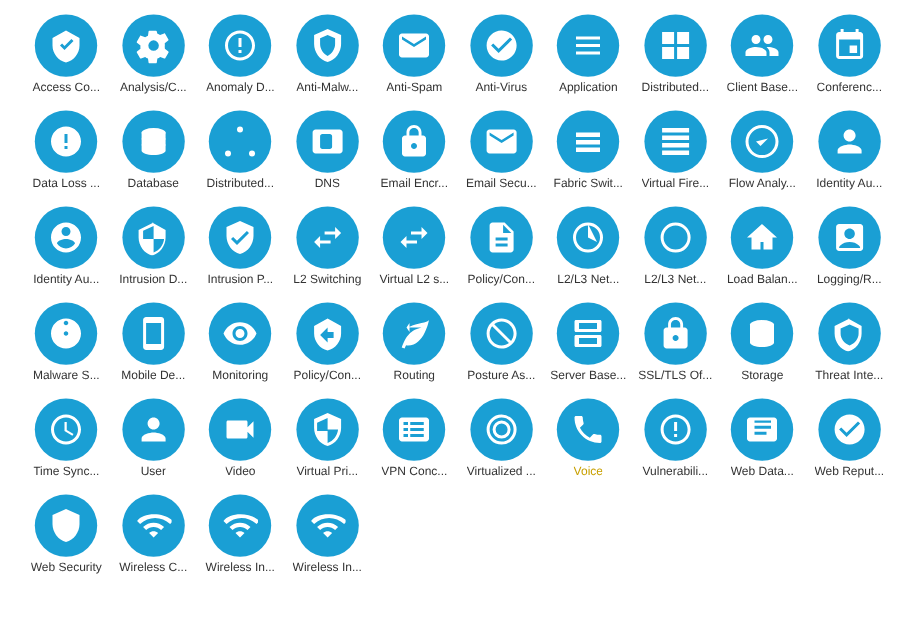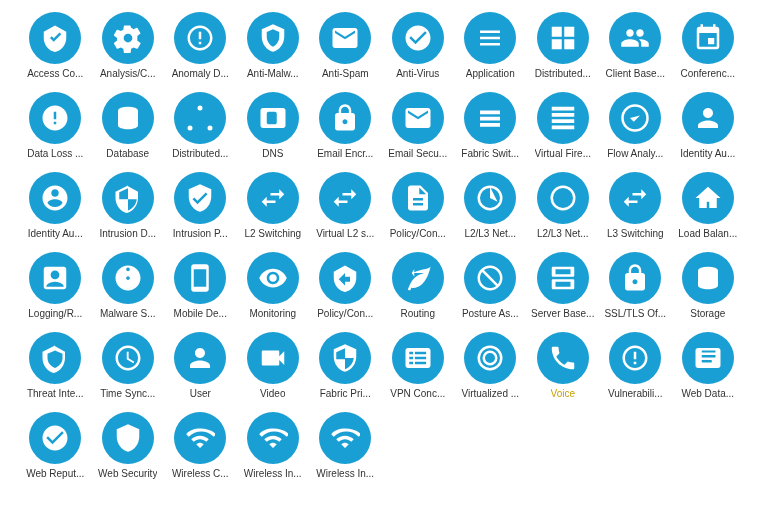--- a/index.html
+++ b/index.html
@@ -288,28 +288,20 @@
         <svg viewBox="0 0 24 24">
           <circle cx="12" cy="12" r="9" stroke="white" stroke-width="2" fill="none"></circle>
           <path d="M3 12h18M12 3v18"></path>
         </svg>
       </div>
       <div class="item-label">L2/L3 Net...</div>
     </div>
     <div class="item">
       <div class="icon-circle">
         <svg viewBox="0 0 24 24">
-          <path d="M6.99 11L3 15l3.99 4v-3H14v-2H6.99v-3zM21 9l-3.99-4v3H10v2h7.01v3L21 9z"></path>
-        </svg>
-      </div>
-      <div class="item-label">L3 Switching</div>
-    </div>
-    <div class="item">
-      <div class="icon-circle">
-        <svg viewBox="0 0 24 24">
           <path d="M12 3L2 12h3v8h6v-5h2v5h6v-8h3L12 3z"></path>
         </svg>
       </div>
       <div class="item-label">Load Balan...</div>
     </div>
     <div class="item">
       <div class="icon-circle">
         <svg viewBox="0 0 24 24">
           <path d="M19 3H5c-1.1 0-2 .9-2 2v14c0 1.1.9 2 2 2h14c1.1 0 2-.9 2-2V5c0-1.1-.9-2-2-2zm-7 3c1.93 0 3.5 1.57 3.5 3.5S13.93 13 12 13s-3.5-1.57-3.5-3.5S10.07 6 12 6zm7 13H5v-.23c0-.62.28-1.2.76-1.58C7.47 15.82 9.64 15 12 15s4.53.82 6.24 2.19c.48.38.76.97.76 1.58V19z"></path>
         </svg>
@@ -422,21 +414,21 @@
         </svg>
       </div>
       <div class="item-label">Video</div>
     </div>
     <div class="item">
       <div class="icon-circle">
         <svg viewBox="0 0 24 24">
           <path d="M12 1L3 5v6c0 5.55 3.84 10.74 9 12 5.16-1.26 9-6.45 9-12V5l-9-4zm0 10.99h7c-.53 4.12-3.28 7.79-7 8.94V13H5V7.38l7-3.11v7.72z"></path>
         </svg>
       </div>
-      <div class="item-label">Fabric Pri...</div>
+      <div class="item-label">Virtual Pri...</div>
     </div>
     <div class="item">
       <div class="icon-circle">
         <svg viewBox="0 0 24 24">
           <path d="M20 4H4c-1.1 0-2 .9-2 2v12c0 1.1.9 2 2 2h16c1.1 0 2-.9 2-2V6c0-1.1-.9-2-2-2zM8 17H5v-2h3v2zm0-4H5v-2h3v2zm0-4H5V7h3v2zm10.5 8h-9v-2h9v2zm0-4h-9v-2h9v2zm0-4h-9V7h9v2z"></path>
         </svg>
       </div>
       <div class="item-label">VPN Conc...</div>
     </div>
     <div class="item">

